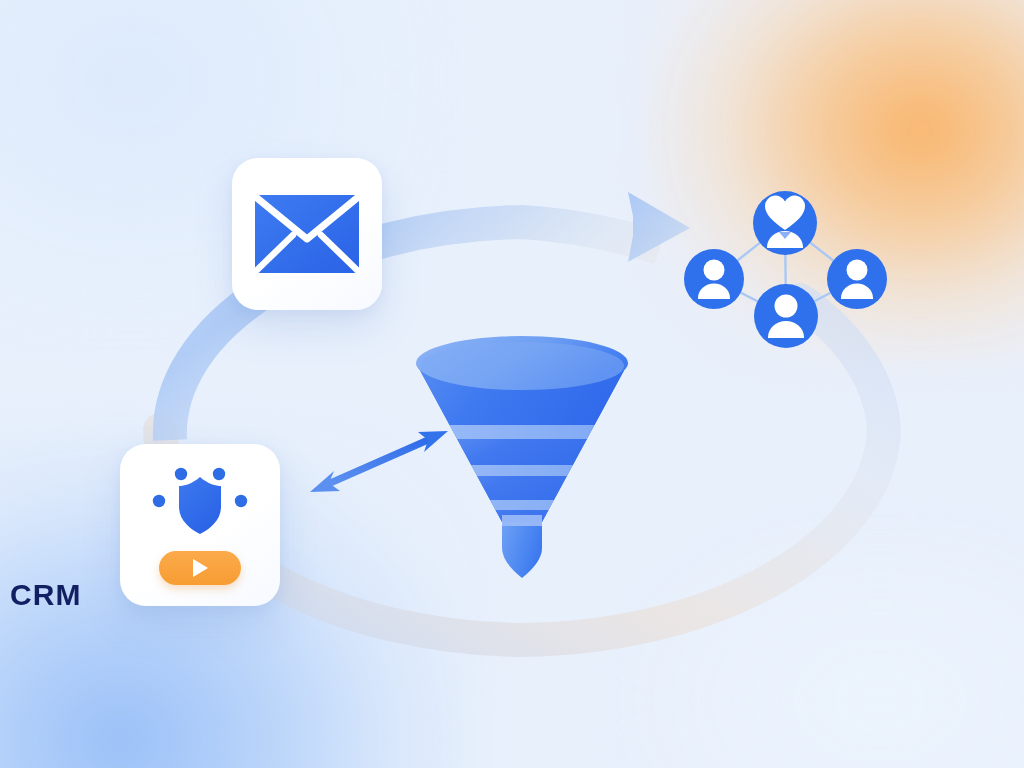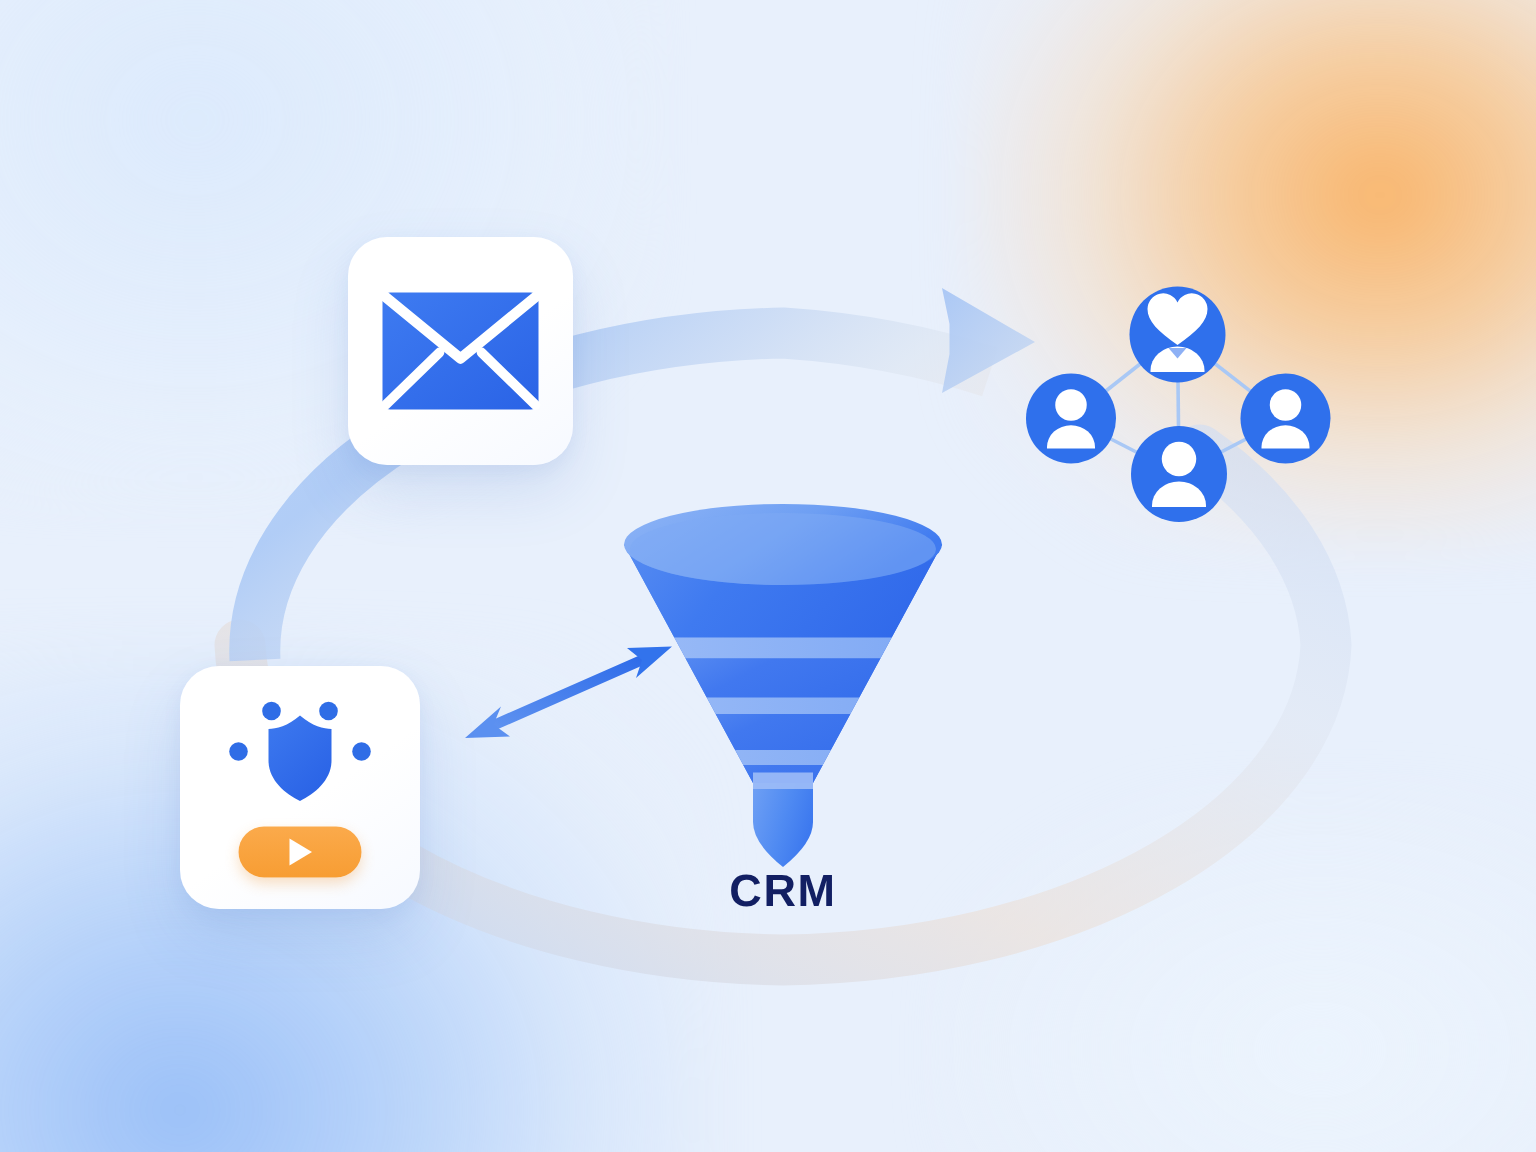--- a/index.html
+++ b/index.html
@@ -124,21 +124,21 @@
     align-items: center;
     justify-content: center;
   }
 
   
   #crm-label {
     position: absolute;
     left: 0;
     top: 578px;
     width: 1024px;
-    text-align: center;
+    text-align: left;
     font-size: 30px;
     font-weight: bold;
     letter-spacing: 1.1px;
     color: #121f63;
   }
   
   #crm-label > span {
     display: inline-block;
     transform: translateX(10px);
   }

